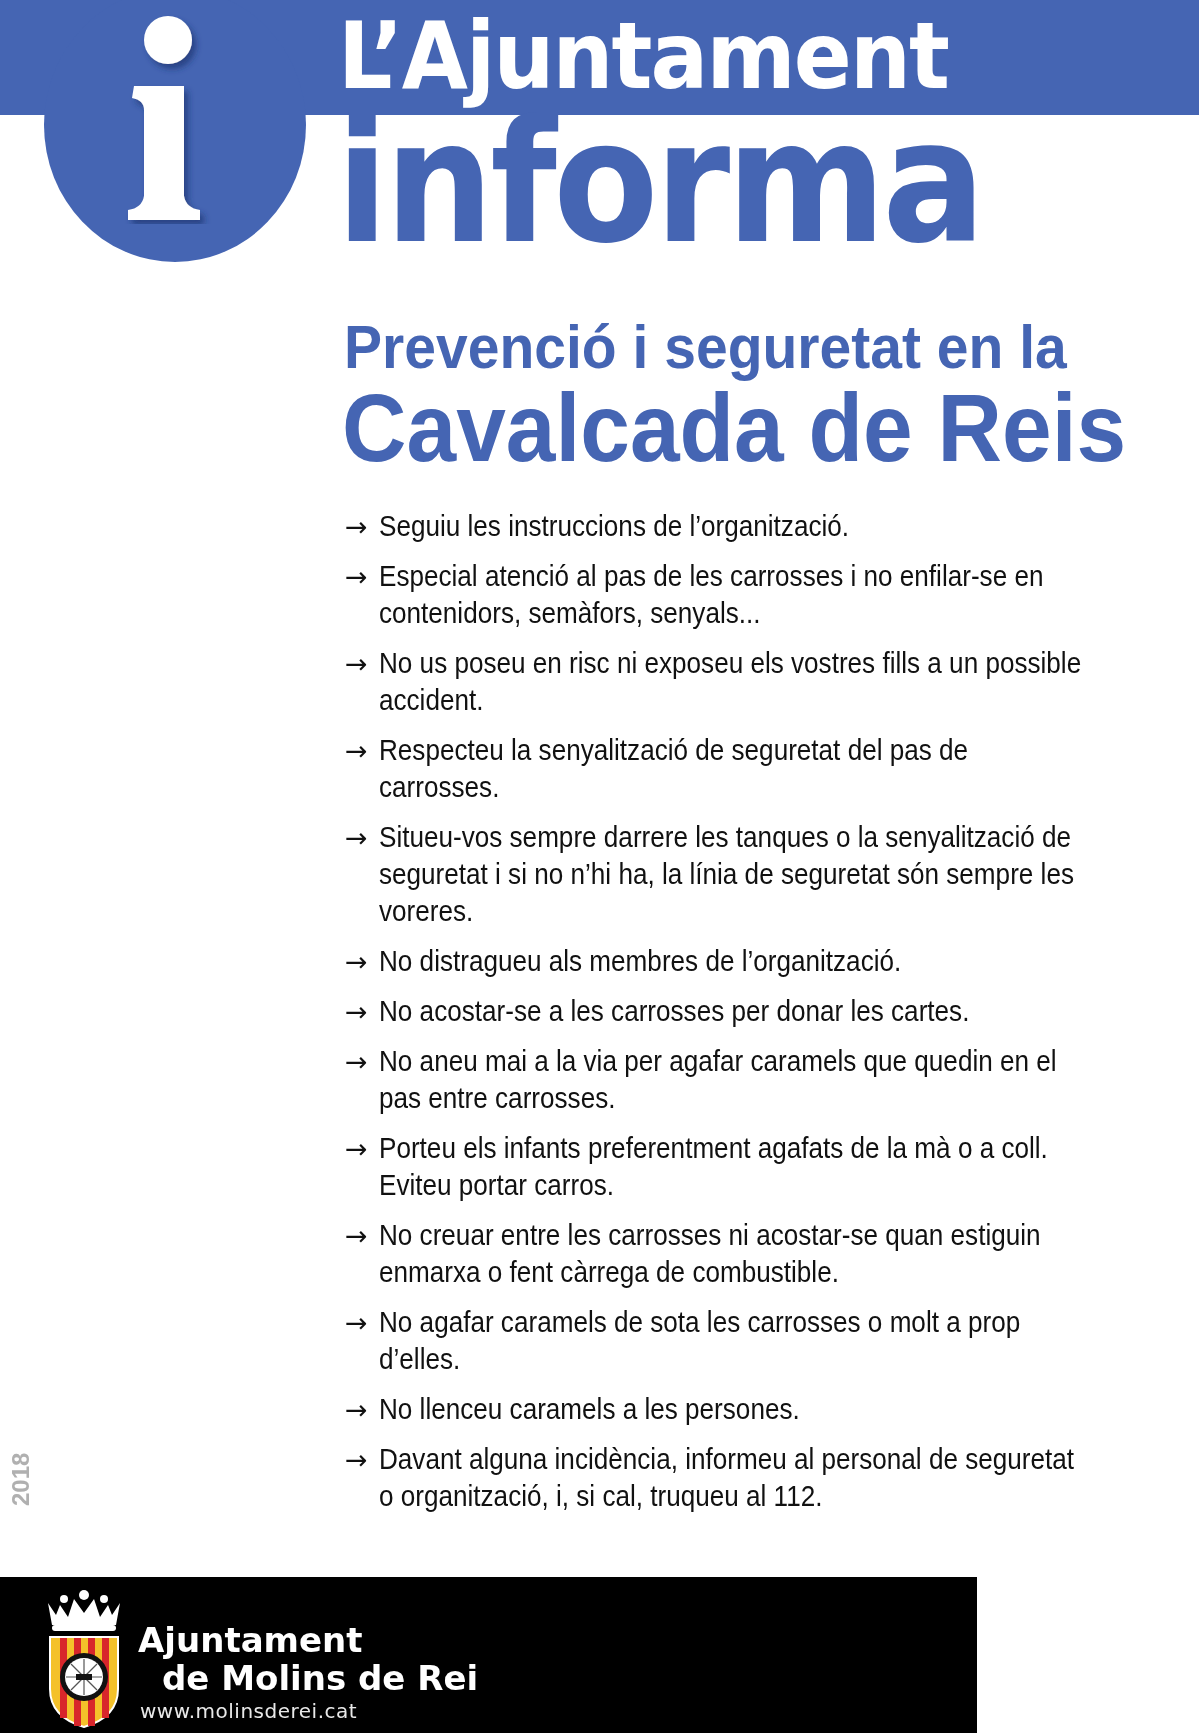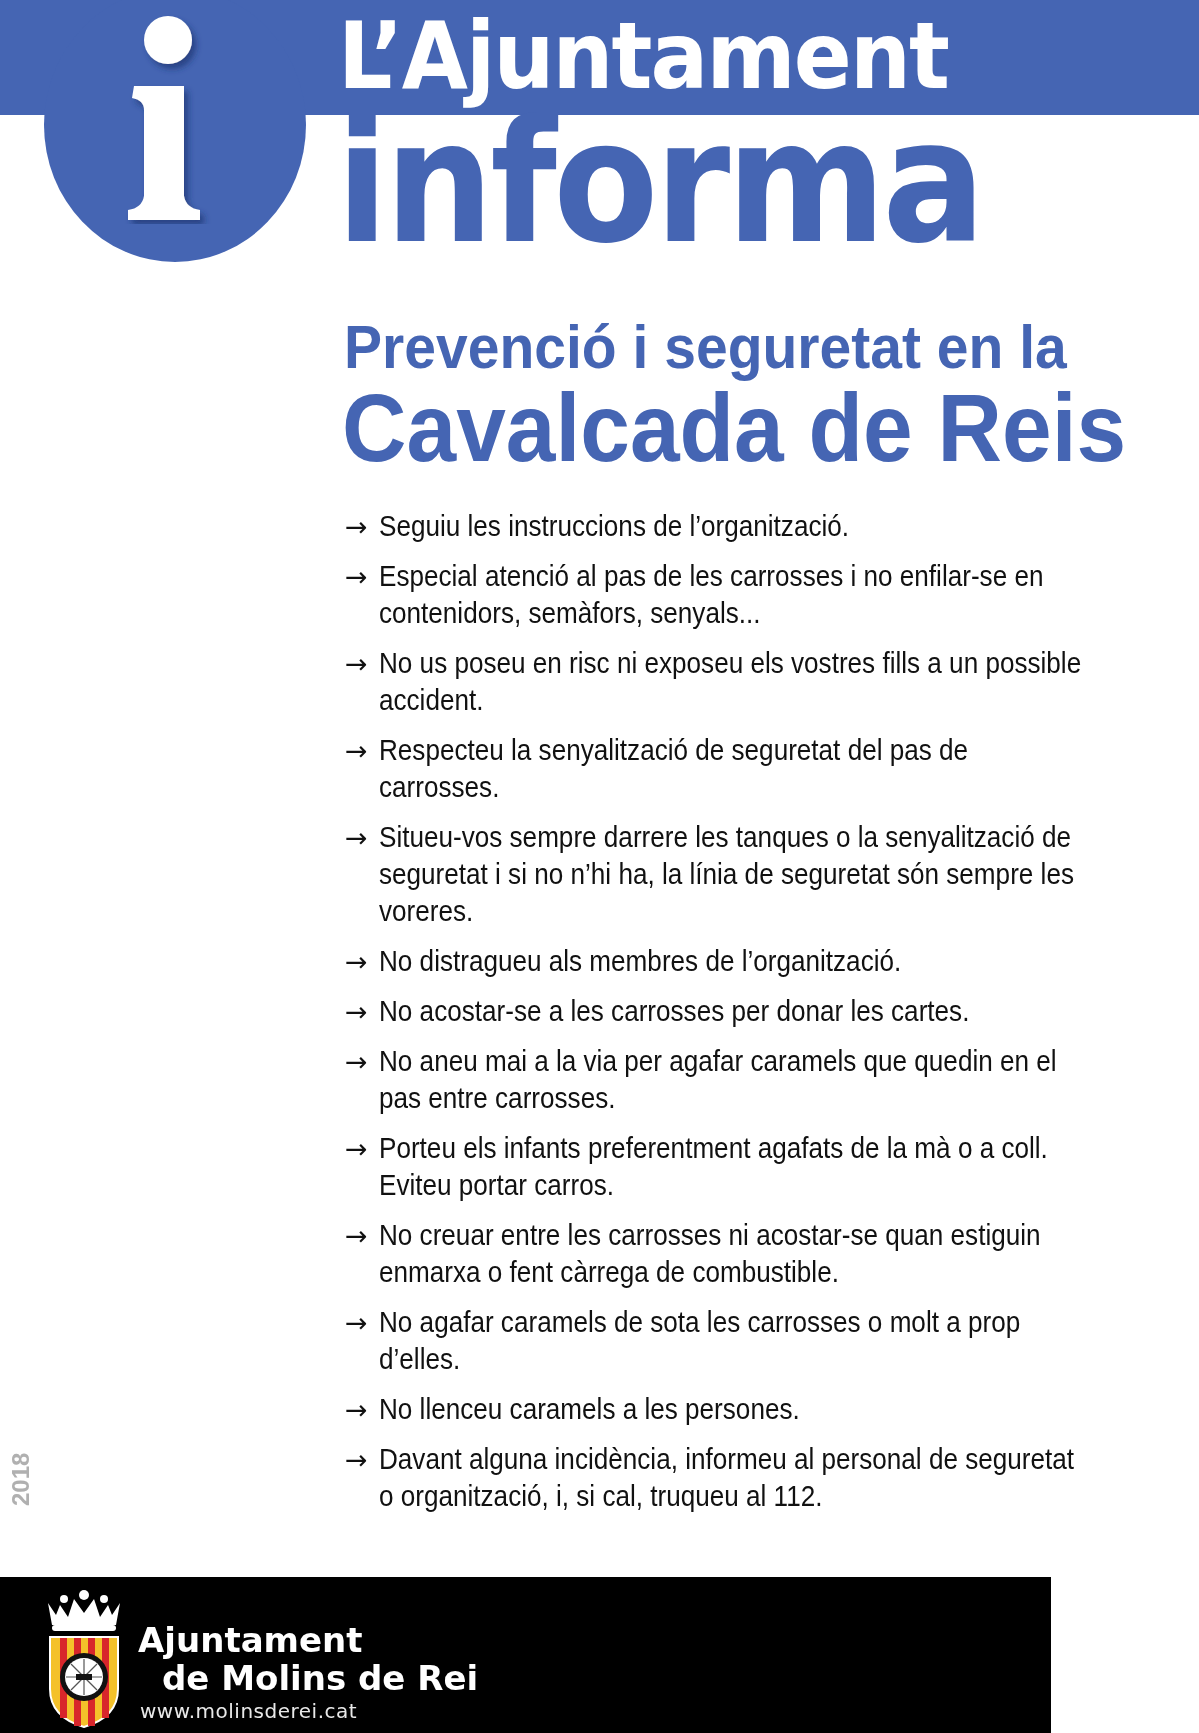--- a/index.html
+++ b/index.html
@@ -50,21 +50,21 @@
   }
   .rule .arrow { width: 34px; flex: 0 0 34px; font-family: "DejaVu Sans", sans-serif; font-size: 27px; }
   .rule .text { flex: 1; transform: scaleX(0.9); transform-origin: left top; width: 880px; }
   .year {
     position: absolute; left: 6px; top: 1448px; width: 30px; height: 62px;
     color: #b0b0b0; font-weight: bold; font-size: 24px;
     writing-mode: vertical-rl; transform: rotate(180deg);
     display: flex; align-items: center; justify-content: center;
   }
   .footer {
-    position: absolute; left: 0; top: 1577px; width: 1051px; height: 156px;
+    position: absolute; left: 0; top: 1577px; width: 977px; height: 156px;
     background: #000000;
   }
   .crest { position: absolute; left: 44px; top: 12px; width: 80px; height: 140px; }
   .f-line1, .f-line2 {
     position: absolute; left: 138px; color: #ffffff; font-family: "DejaVu Sans", sans-serif;
     font-weight: bold; font-size: 34px; line-height: 38px; white-space: nowrap;
   }
   .f-line1 { top: 44px; }
   .f-line2 { top: 82px; margin-left: 24px; }
   .f-url {

